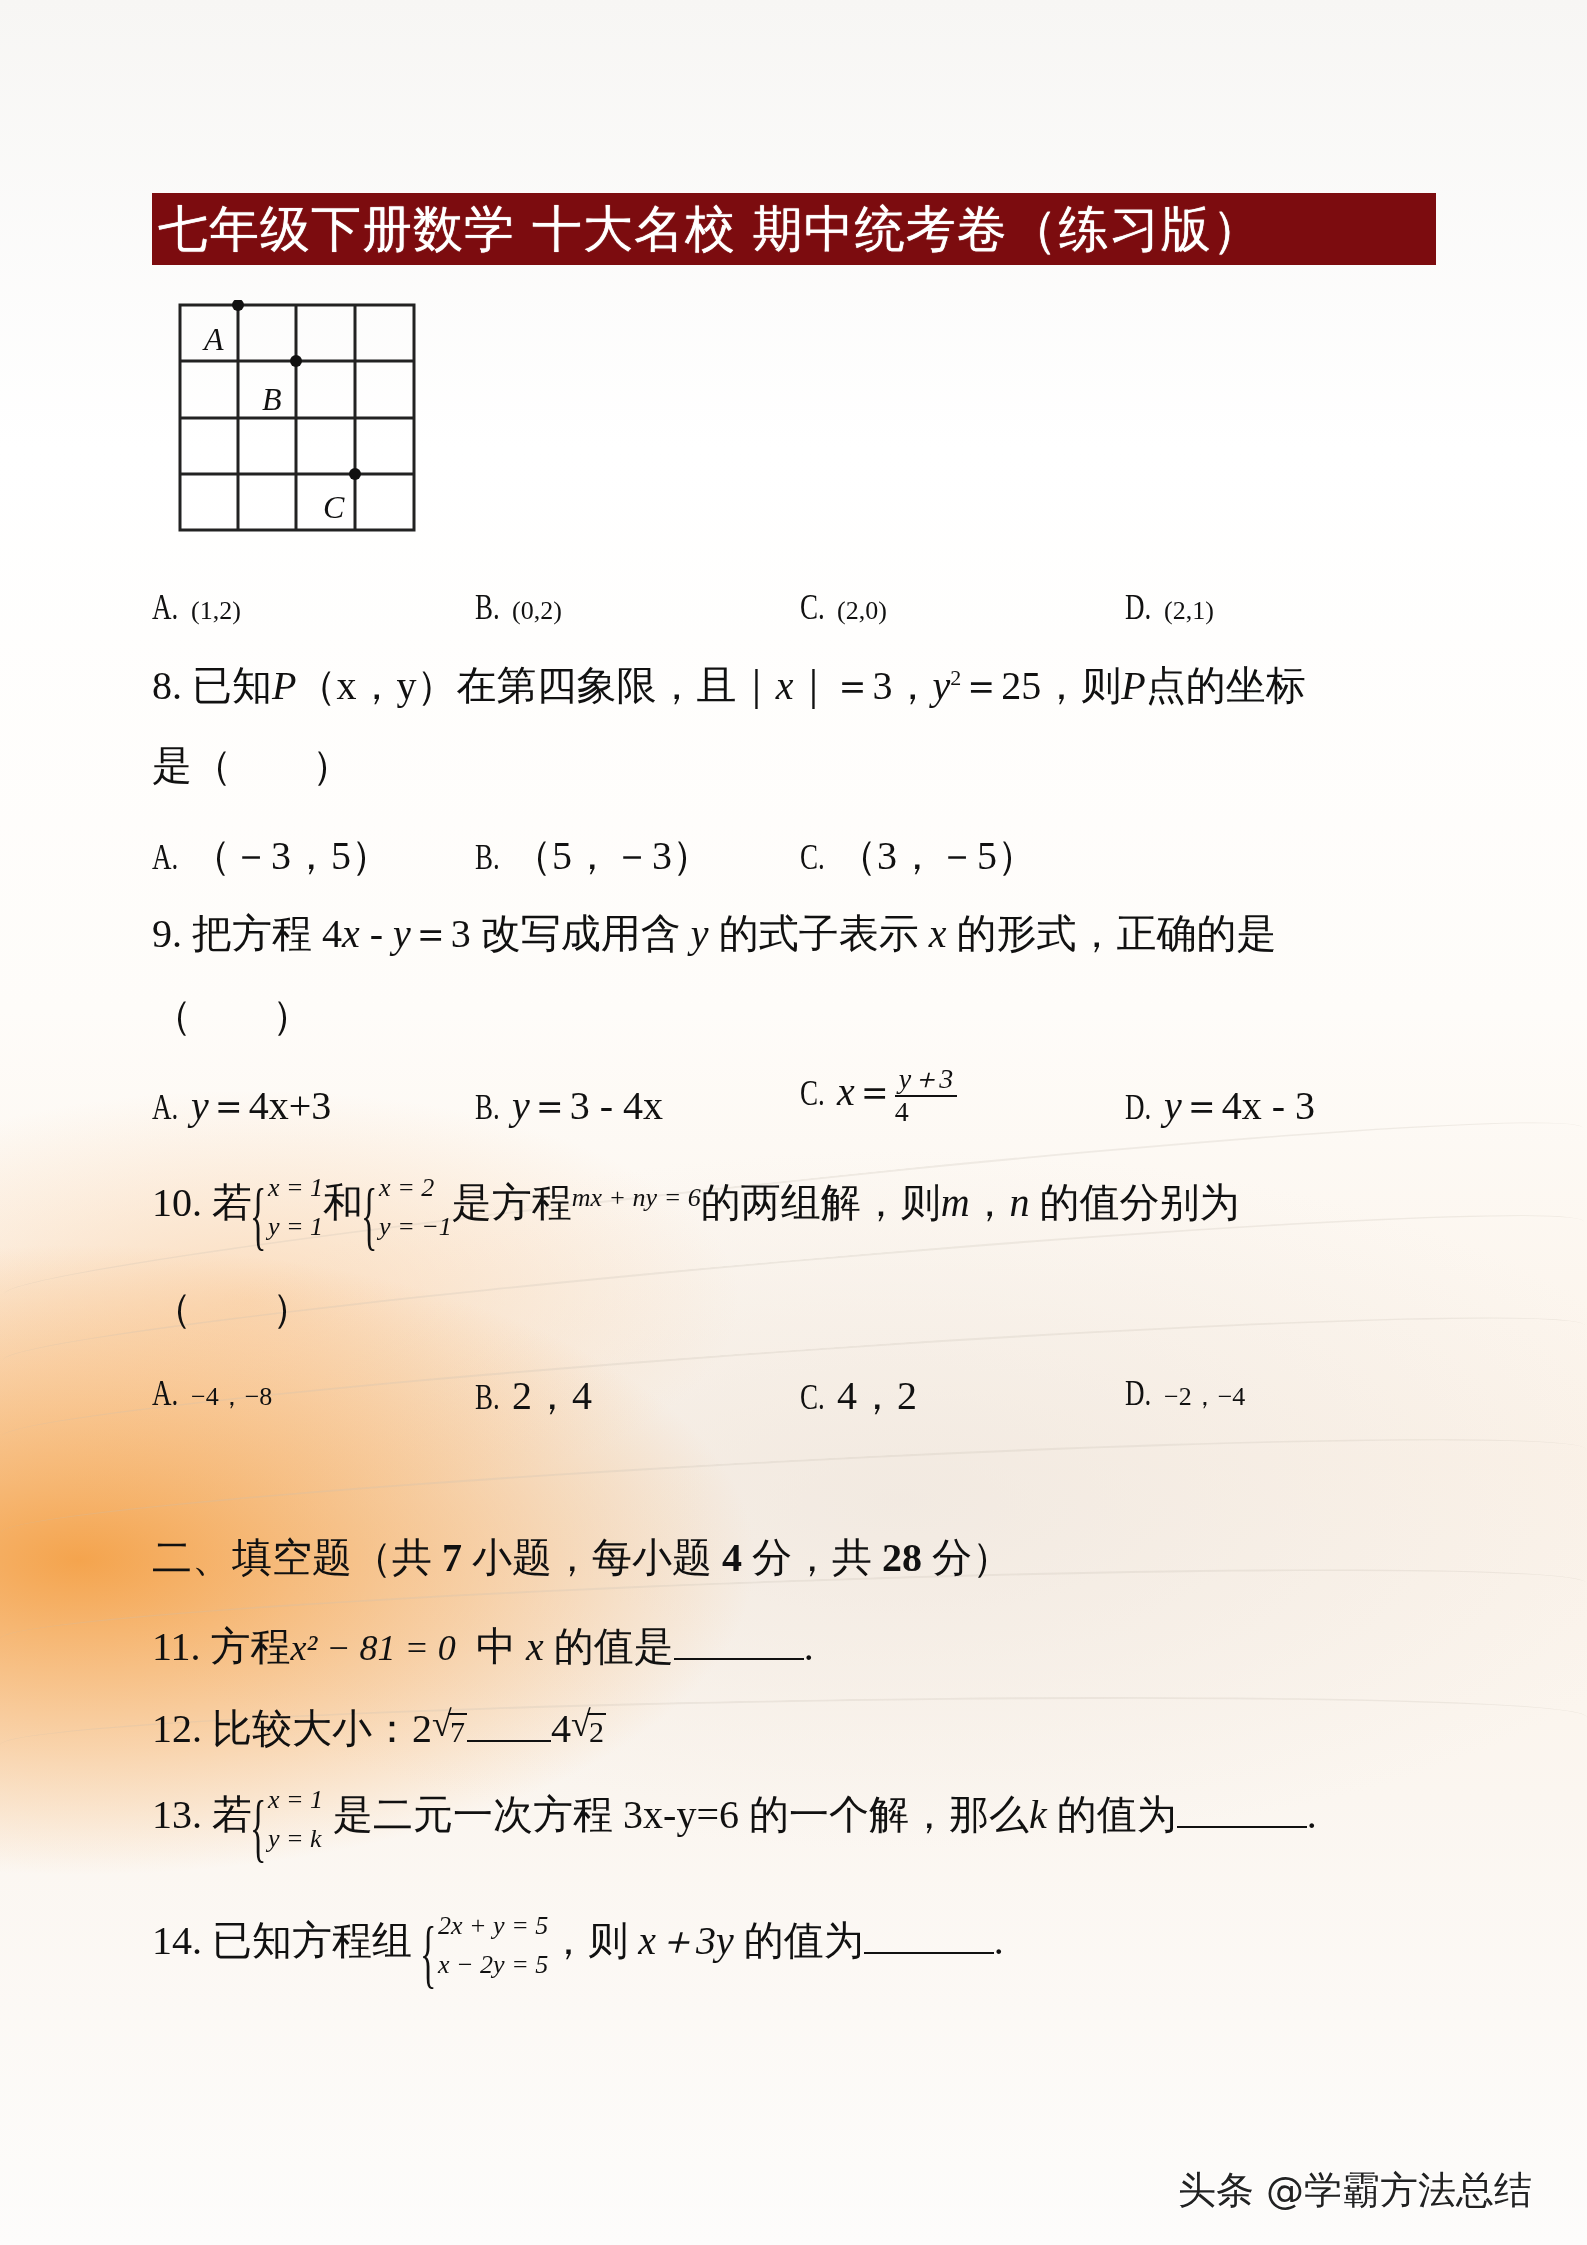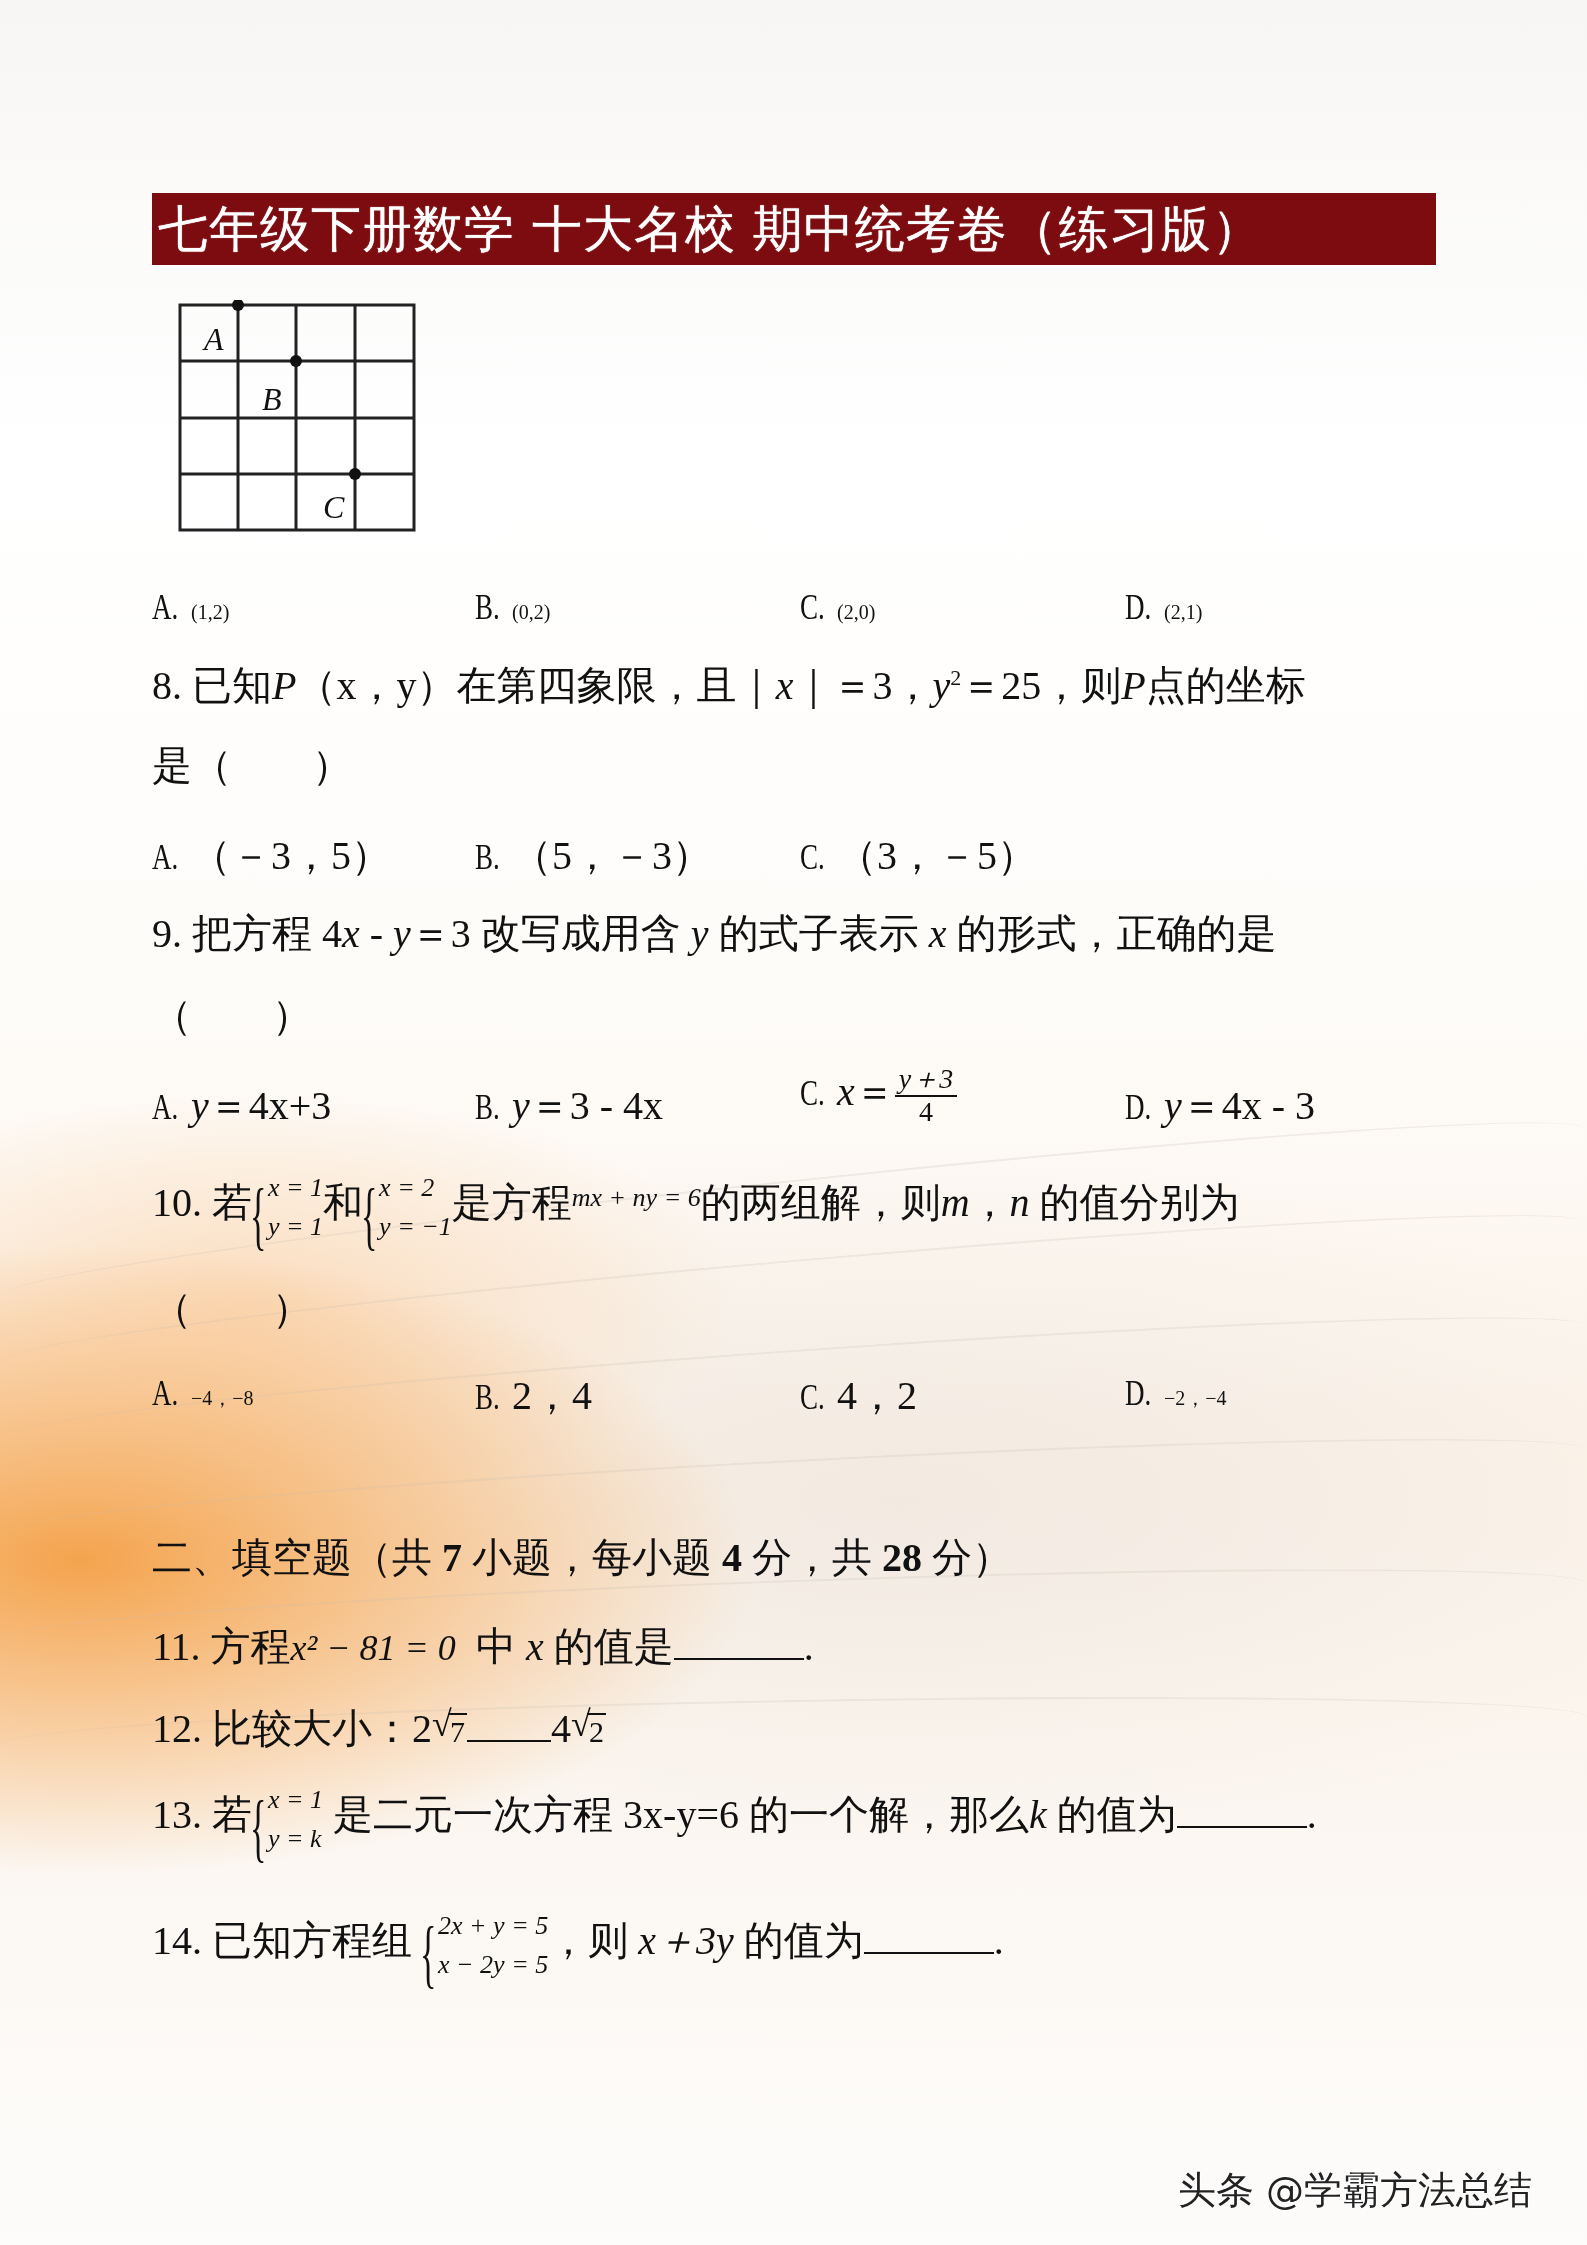--- a/index.html
+++ b/index.html
@@ -24,23 +24,23 @@
     font-family: "DejaVu Sans", "Liberation Sans", sans-serif;
     font-size: 50px; line-height: 72px; letter-spacing: 1px;
     padding-left: 6px; box-sizing: border-box; white-space: nowrap;
     text-shadow: 0 0 1px #fff;
   }
   .grid-fig { position: absolute; left: 178px; top: 300px; }
   .q { position: absolute; left: 152px; font-size: 40px; white-space: nowrap; line-height: 1.2; }
   .opt-row { position: absolute; left: 152px; width: 1300px; height: 50px; font-size: 40px; }
   .opt { position: absolute; top: 0; white-space: nowrap; }
   .opt .letter { font-family: "Liberation Serif", serif; font-size: 36px; transform: scaleX(0.75); display: inline-block; transform-origin: left; margin-right: -6px; }
-  .small { font-size: 20px; }
+  .small { font-size: 26px; }
   i, .it { font-style: italic; }
-  .frac { display: inline-block; vertical-align: middle; text-align: center; font-size: 28px; line-height: 1.1; }
+  .frac { display: inline-block; vertical-align: middle; text-align: left; font-size: 28px; line-height: 1.1; }
   .frac .num { display: block; border-bottom: 2px solid #111; padding: 0 4px; font-style: italic; }
   .frac .den { display: block; }
   .sys { display: inline-block; vertical-align: middle; position: relative; padding-left: 16px; font-size: 26px; line-height: 1.5; font-style: italic; }
   .sys::before { content: "{"; position: absolute; left: -2px; top: -10px; font-size: 76px; font-style: normal; font-weight: 100; transform: scaleX(0.45); transform-origin: left; }
   .sys span { display: block; }
   .blank { display: inline-block; border-bottom: 2px solid #111; height: 1em; vertical-align: baseline; }
   .sqrt { position: relative; display: inline-block; padding-left: 16px; font-size: 36px; }
   .sqrt::before { content: "√"; position: absolute; left: 0; top: -6px; font-size: 36px; }
   .sqrt .rad { border-top: 2px solid #111; padding: 0 2px; font-size: 30px; }
   .bold { font-weight: bold; }

